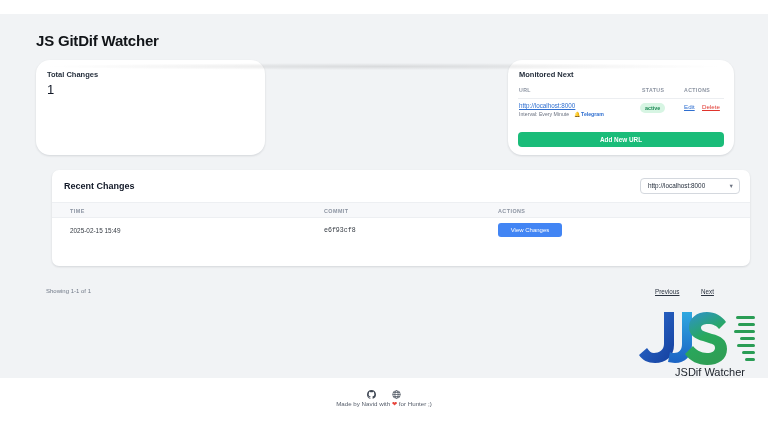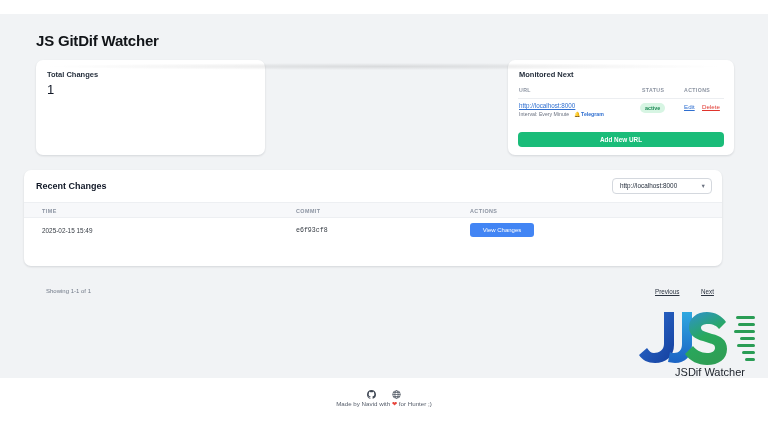--- a/index.html
+++ b/index.html
@@ -18,21 +18,21 @@
     background: #f1f3f5;
   }
 
   .page-title {
     position: absolute; left: 36px; top: 18px;
     font-size: 15px; font-weight: bold; color: #111418; letter-spacing: -0.2px;
   }
 
   
   .card {
-    position: absolute; background: #ffffff; border-radius: 7px;
+    position: absolute; background: #ffffff; border-radius: 14px;
     box-shadow: 0 1px 2px rgba(16,24,40,.07), 0 1px 3px rgba(16,24,40,.06);
   }
   #card-total { left: 36px; top: 46px; width: 229px; height: 95px; }
   #card-last  { left: 272px; top: 46px; width: 229px; height: 95px; }
   #card-urls  { left: 508px; top: 46px; width: 226px; height: 95px; }
 
   .card-label {
     position: absolute; left: 11px; top: 10px;
     font-size: 7.5px; font-weight: bold; color: #1f2937;
   }
@@ -84,21 +84,21 @@
   .btn-addurl {
     position: absolute; left: 10px; top: 72px; width: 206px; height: 15px;
     background: #1abc79; border: none; border-radius: 4px;
     color: #ffffff; font-size: 6.4px; font-weight: bold;
     font-family: "Liberation Sans", sans-serif;
     cursor: pointer;
   }
 
   
   #panel-recent {
-    position: absolute; left: 24px; top: 156px; width: 698px; height: 96px;
+    position: absolute; left: 52px; top: 156px; width: 698px; height: 96px;
     background: #ffffff; border-radius: 7px;
     box-shadow: 0 1px 2px rgba(16,24,40,.07), 0 1px 3px rgba(16,24,40,.06);
   }
   .panel-title {
     position: absolute; left: 12px; top: 11px;
     font-size: 9px; font-weight: bold; color: #111827;
   }
   .url-select {
     position: absolute; right: 10px; top: 8px; width: 100px; height: 16px;
     border: 1px solid #d4d8de; border-radius: 4px; background: #ffffff;

